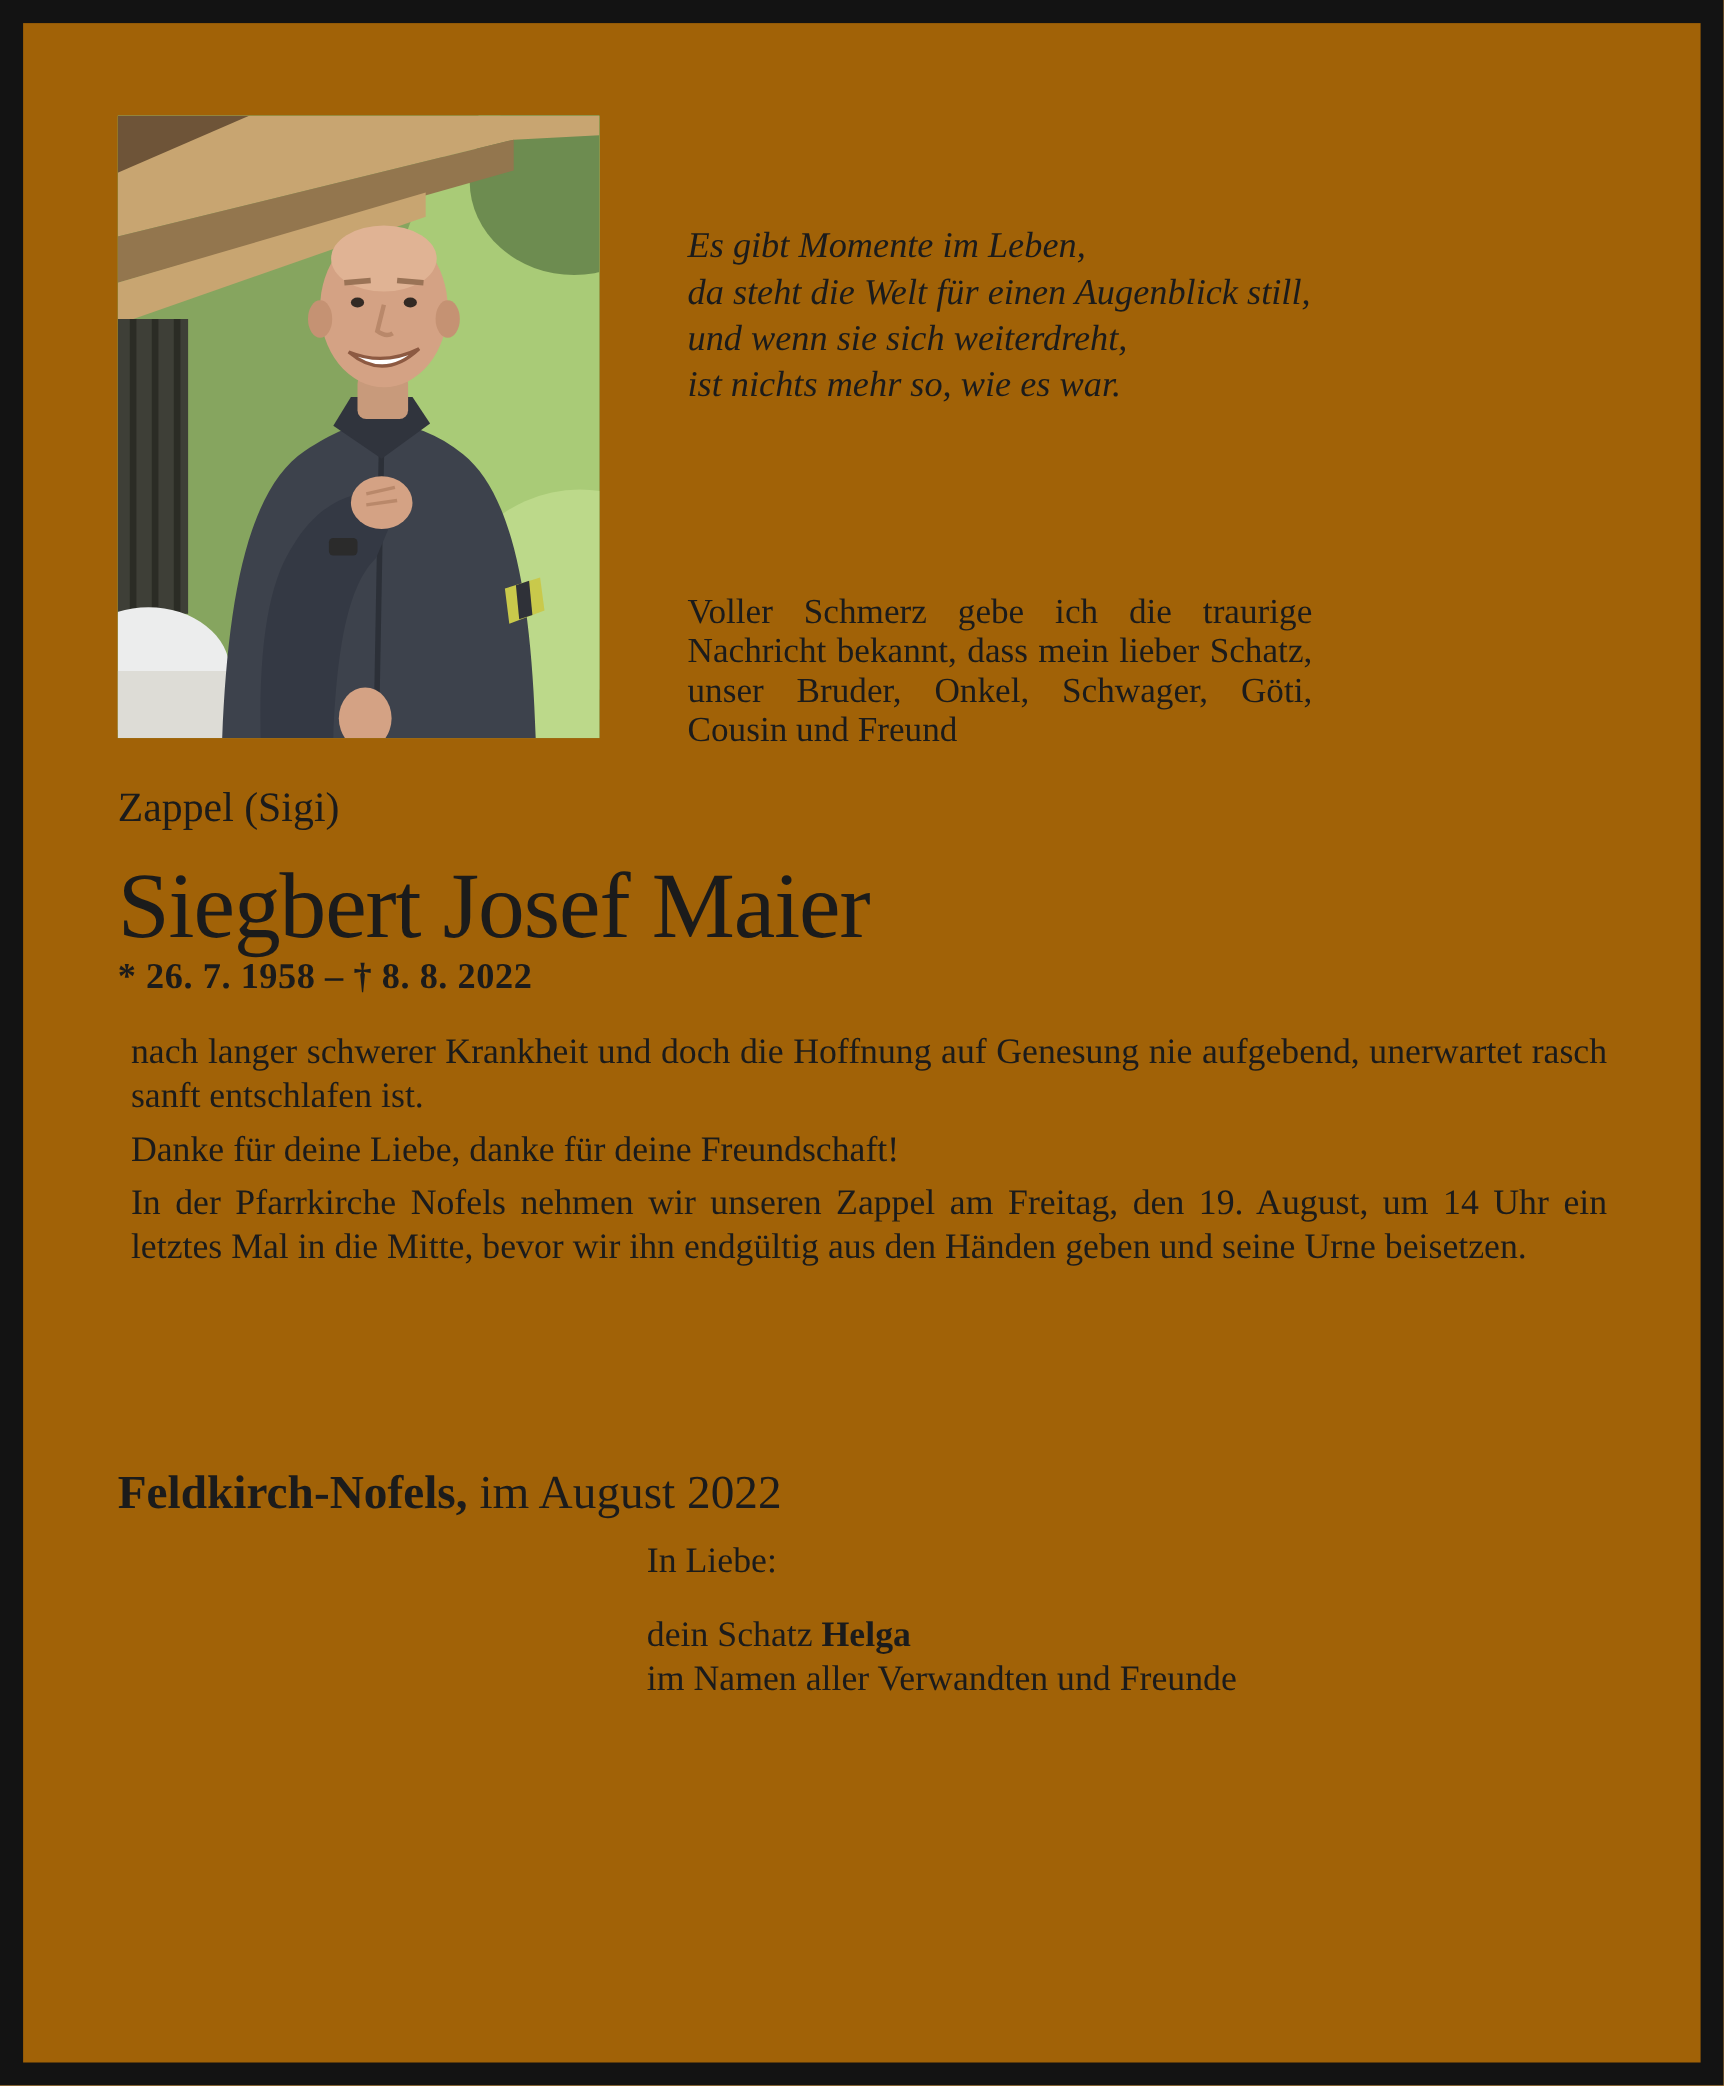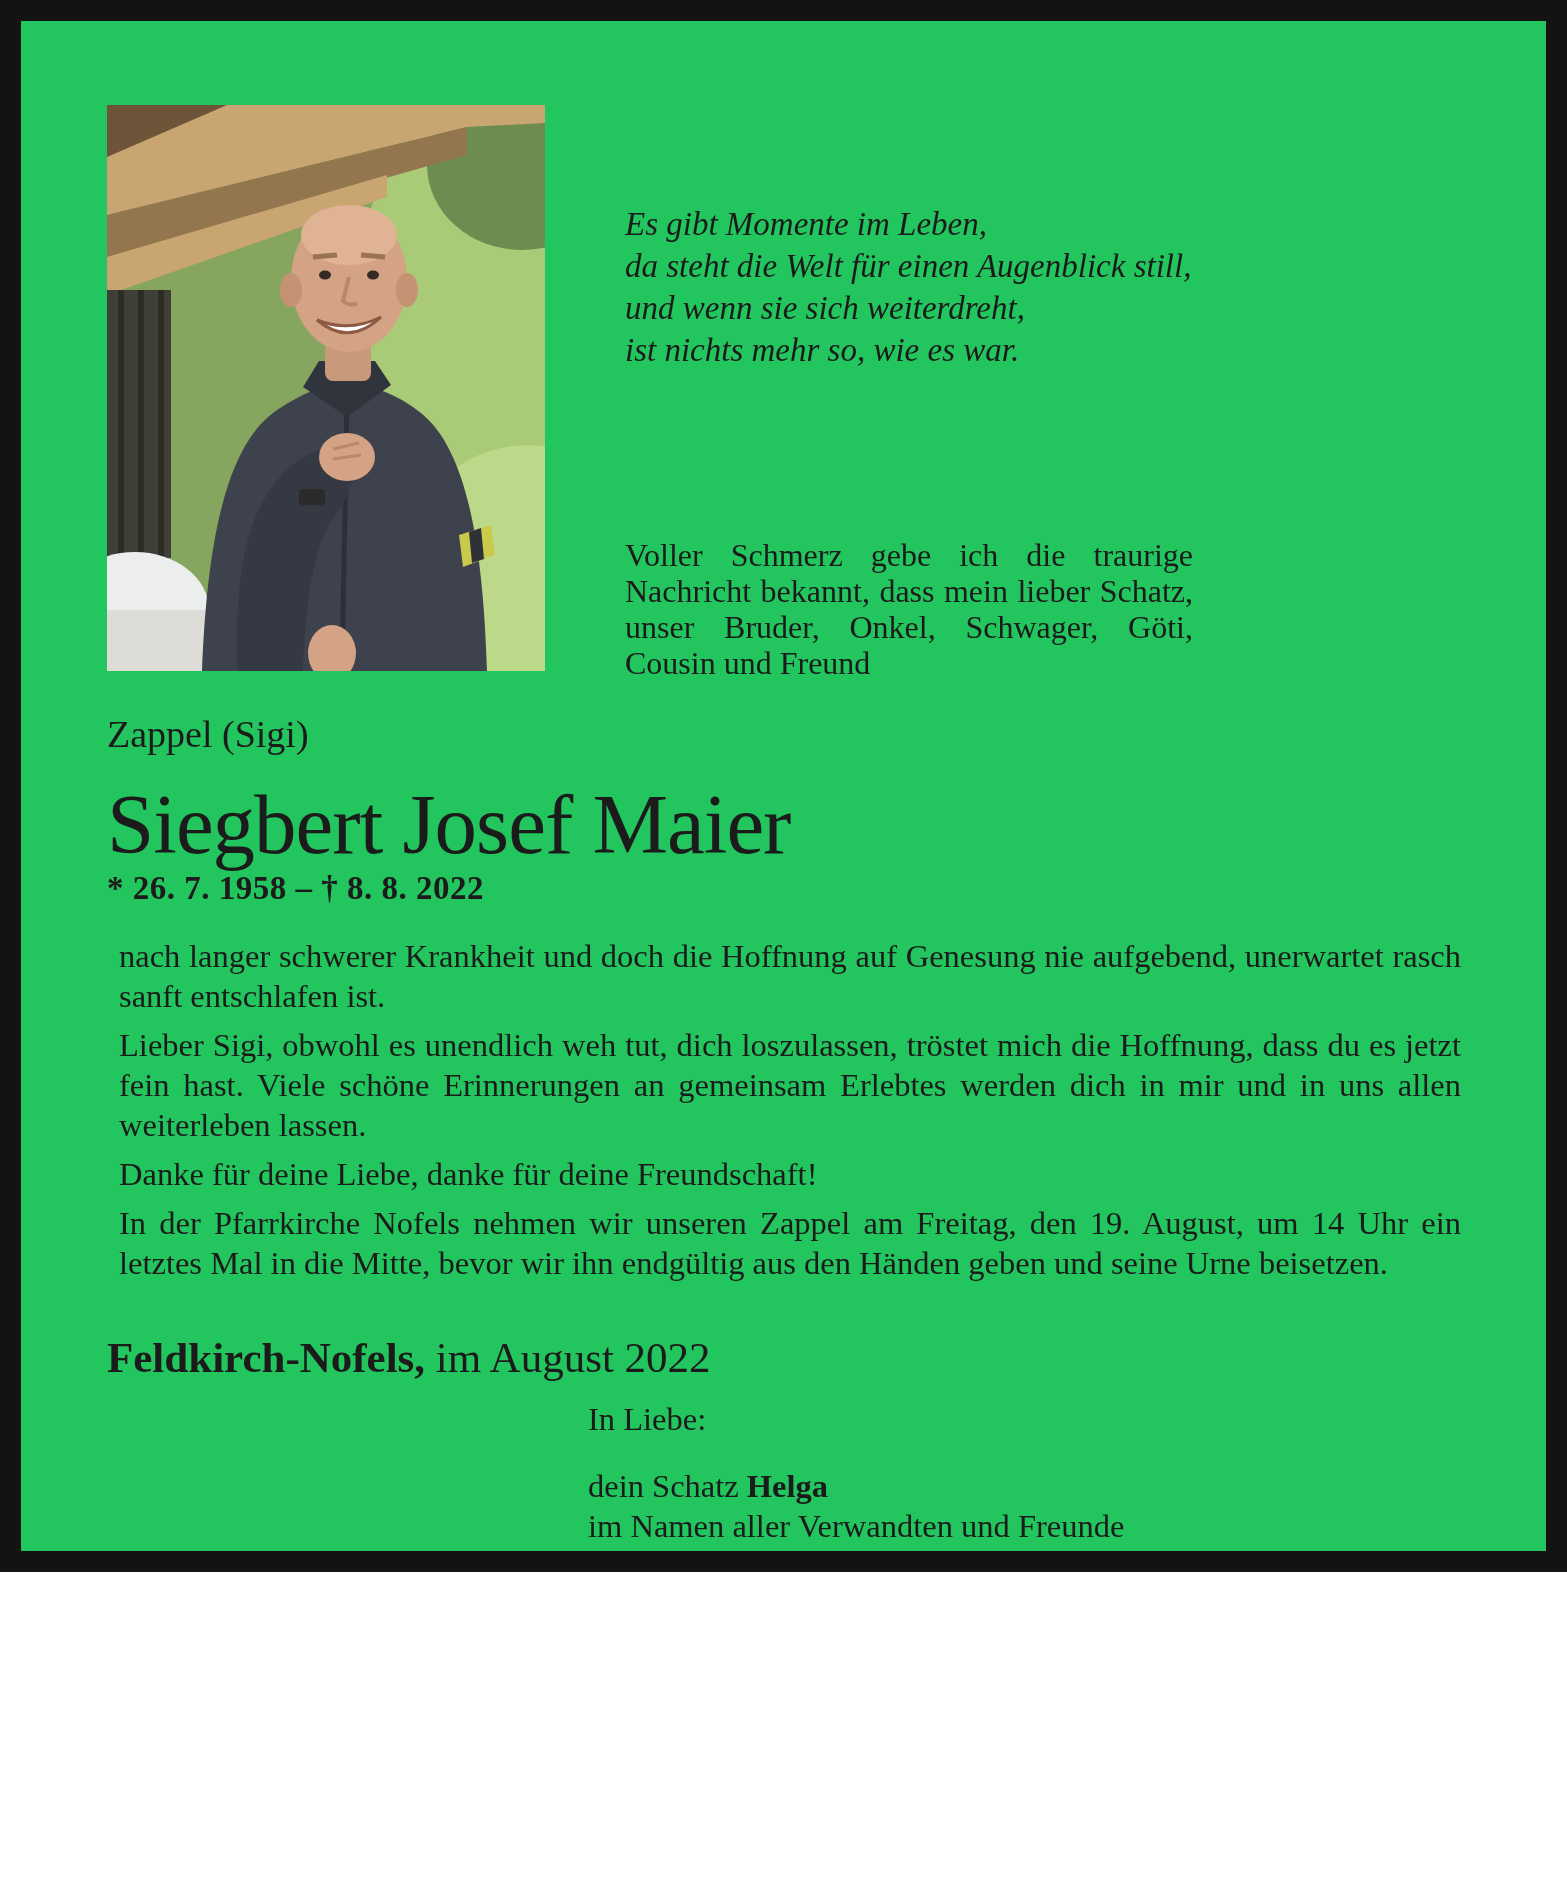--- a/index.html
+++ b/index.html
@@ -4,22 +4,22 @@
 <style>
   html, body { margin: 0; padding: 0; }
   body {
     width: 1567px; height: 1896px;
     background: #ffffff;
     font-family: "Liberation Serif", "DejaVu Serif", serif;
     color: #1b1b1b;
   }
   .page {
     position: relative;
-    width: 1567px; height: 1572px;
-    background: #22c55e;
+    width: 1567px; height: 1896px;
+    background: #a16207;
     overflow: hidden;
   }
   .frame {
     position: absolute; inset: 0;
     border: 21px solid #131313;
     pointer-events: none;
   }
   .photo {
     position: absolute; left: 107px; top: 105px;
     width: 438px; height: 566px;
@@ -136,21 +136,20 @@
   <div class="announcement">Voller Schmerz gebe ich die traurige Nachricht bekannt, dass mein lieber Schatz, unser Bruder, Onkel, Schwager, Göti, Cousin und Freund</div>
 
   <div class="memorial">
     <div class="nickname">Zappel (Sigi)</div>
     <div class="deceased-name">Siegbert Josef Maier</div>
     <div class="dates">* 26. 7. 1958 – † 8. 8. 2022</div>
   </div>
 
   <div class="body-text">
     <p>nach langer schwerer Krankheit und doch die Hoffnung auf Genesung nie aufgebend, unerwartet rasch sanft entschlafen ist.</p>
-    <p>Lieber Sigi, obwohl es unendlich weh tut, dich loszulassen, tröstet mich die Hoffnung, dass du es jetzt fein hast. Viele schöne Erinnerungen an gemeinsam Erlebtes werden dich in mir und in uns allen weiterleben lassen.</p>
     <p>Danke für deine Liebe, danke für deine Freundschaft!</p>
     <p>In der Pfarrkirche Nofels nehmen wir unseren Zappel am Freitag, den 19. August, um 14 Uhr ein letztes Mal in die Mitte, bevor wir ihn endgültig aus den Händen geben und seine Urne beisetzen.</p>
   </div>
 
   <div class="dateline">
     <b>Feldkirch-Nofels,</b><span> im August 2022</span>
   </div>
 
   <div class="closing">
     <div>In Liebe:</div>

